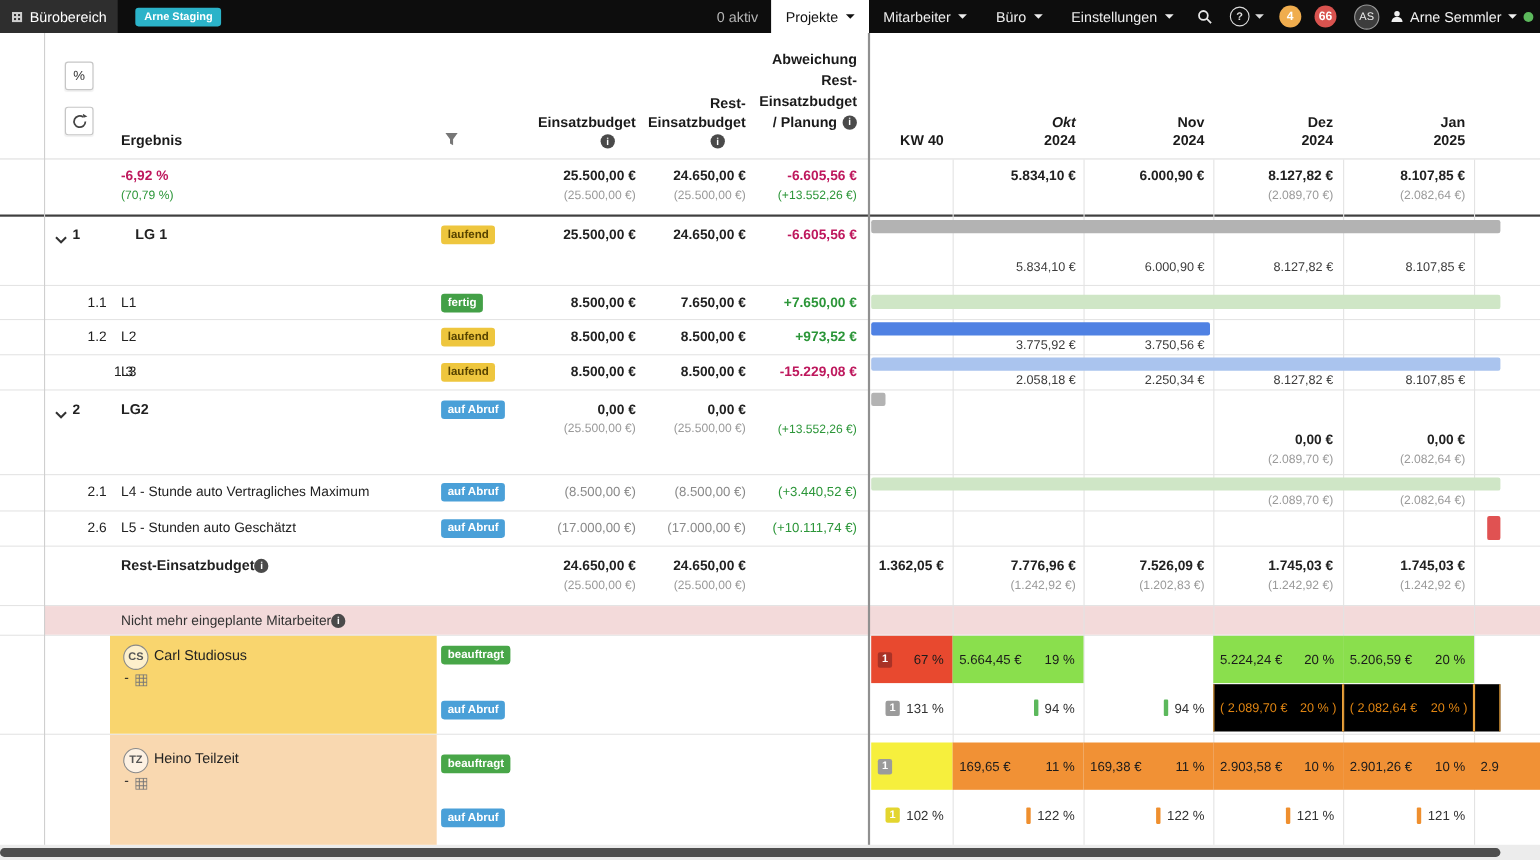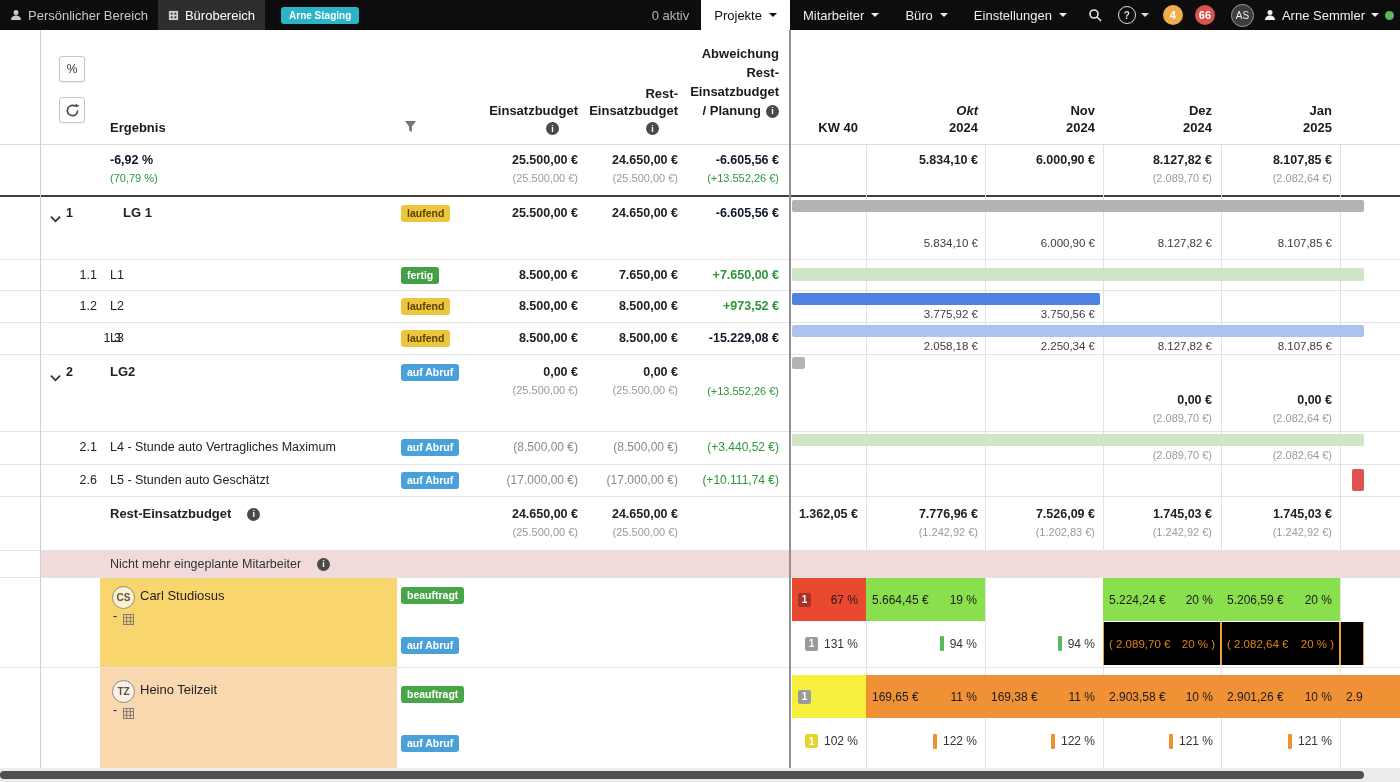--- a/index.html
+++ b/index.html
@@ -49,21 +49,21 @@
   .col-budget{left:484px;width:94px;text-align:right;}
   .col-rest{left:584px;width:94px;text-align:right;}
   .col-abw{left:684px;width:95px;text-align:right;}
   .col-kw{left:792px;width:66px;text-align:right;}
   .col-okt{left:868px;width:110px;text-align:right;}
   .col-nov{left:987px;width:108px;text-align:right;}
   .col-dez{left:1105px;width:107px;text-align:right;}
   .col-jan{left:1223px;width:109px;text-align:right;}
   .bold{font-weight:bold;}
   .hd{font-weight:bold;font-size:13px;color:#1a1a1a;}
-  .red{color:#0f172a;}
+  .red{color:#be185d;}
   .green{color:#2c9639;}
   .gray{color:#8a8a8a;}
   .stk .v{display:block;font-weight:bold;font-size:12.5px;}
   .stk .s{display:block;font-size:11px;margin-top:5px;font-weight:normal;color:#9a9a9a;}
   .sm{font-size:11.5px;color:#3c3c3c;}
   .btnbox{position:absolute;width:24px;height:24px;border:1px solid #c6c6c6;border-radius:3px;background:#fff;display:flex;align-items:center;justify-content:center;font-size:12px;color:#333;cursor:pointer;box-shadow:0 1px 1px rgba(0,0,0,.06);}
   .info{display:inline-flex;align-items:center;justify-content:center;width:13px;height:13px;border-radius:50%;background:#4a4a4a;color:#fff;font-size:9px;font-weight:bold;flex:none;}
   .badge{display:inline-block;padding:3px 6px;border-radius:3px;font-size:10.5px;font-weight:bold;line-height:1;}
   .b-laufend{background:#eec63e;color:#584400;}
   .b-fertig{background:#43a047;color:#fff;}
@@ -87,36 +87,29 @@
   .m-gray{background:#9b9b9b;}
   .m-yellow{background:#e3d52f;}
   .vb{width:4px;height:15px;border-radius:1px;flex:none;}
   .vb-green{background:#5cb85c;}
   .vb-orange{background:#ef8f2e;}
   .namecell{position:absolute;left:100px;width:297px;top:0;bottom:0;z-index:1;}
   .bg-carl{background:#f9d56e;}
   .bg-heino{background:#f9d8b0;}
   .pav{position:absolute;width:21px;height:21px;border-radius:50%;background:rgba(255,255,255,.65);border:1px solid #8a8a8a;color:#555;font-size:10px;font-weight:bold;display:flex;align-items:center;justify-content:center;z-index:2;}
   .pinkbg{position:absolute;left:40px;right:0;top:0;bottom:0;background:#f3dada;z-index:1;}
-  .lblflex{display:flex;align-items:center;gap:16px;z-index:2;}
+  .lblflex{display:flex;align-items:center;gap:0;z-index:2;}
   .chev{position:absolute;cursor:pointer;z-index:2;}
 </style>
 </head>
 <body>
 
 <div class="app">
 
   <div class="topbar">
-    <div class="tbi">
-      <svg width="12" height="12" viewBox="0 0 12 12">
-          <circle cx="6" cy="3.5" r="2.5" fill="#c9c9c9"></circle>
-          <path d="M1 11c0-2.8 2.2-4.5 5-4.5s5 1.7 5 4.5z" fill="#c9c9c9"></path>
-        </svg>
-      <span>Persönlicher Bereich</span>
-    </div>
     <div class="tbi tb-office">
       <svg width="11" height="11" viewBox="0 0 12 12">
           <rect x="1" y="1" width="10" height="10" fill="#cfcfcf"></rect>
           <rect x="3" y="3" width="2" height="2" fill="#2e2e2e"></rect>
           <rect x="7" y="3" width="2" height="2" fill="#2e2e2e"></rect>
           <rect x="3" y="7" width="2" height="2" fill="#2e2e2e"></rect>
           <rect x="7" y="7" width="2" height="2" fill="#2e2e2e"></rect>
         </svg>
       <span>Bürobereich</span>
     </div>

